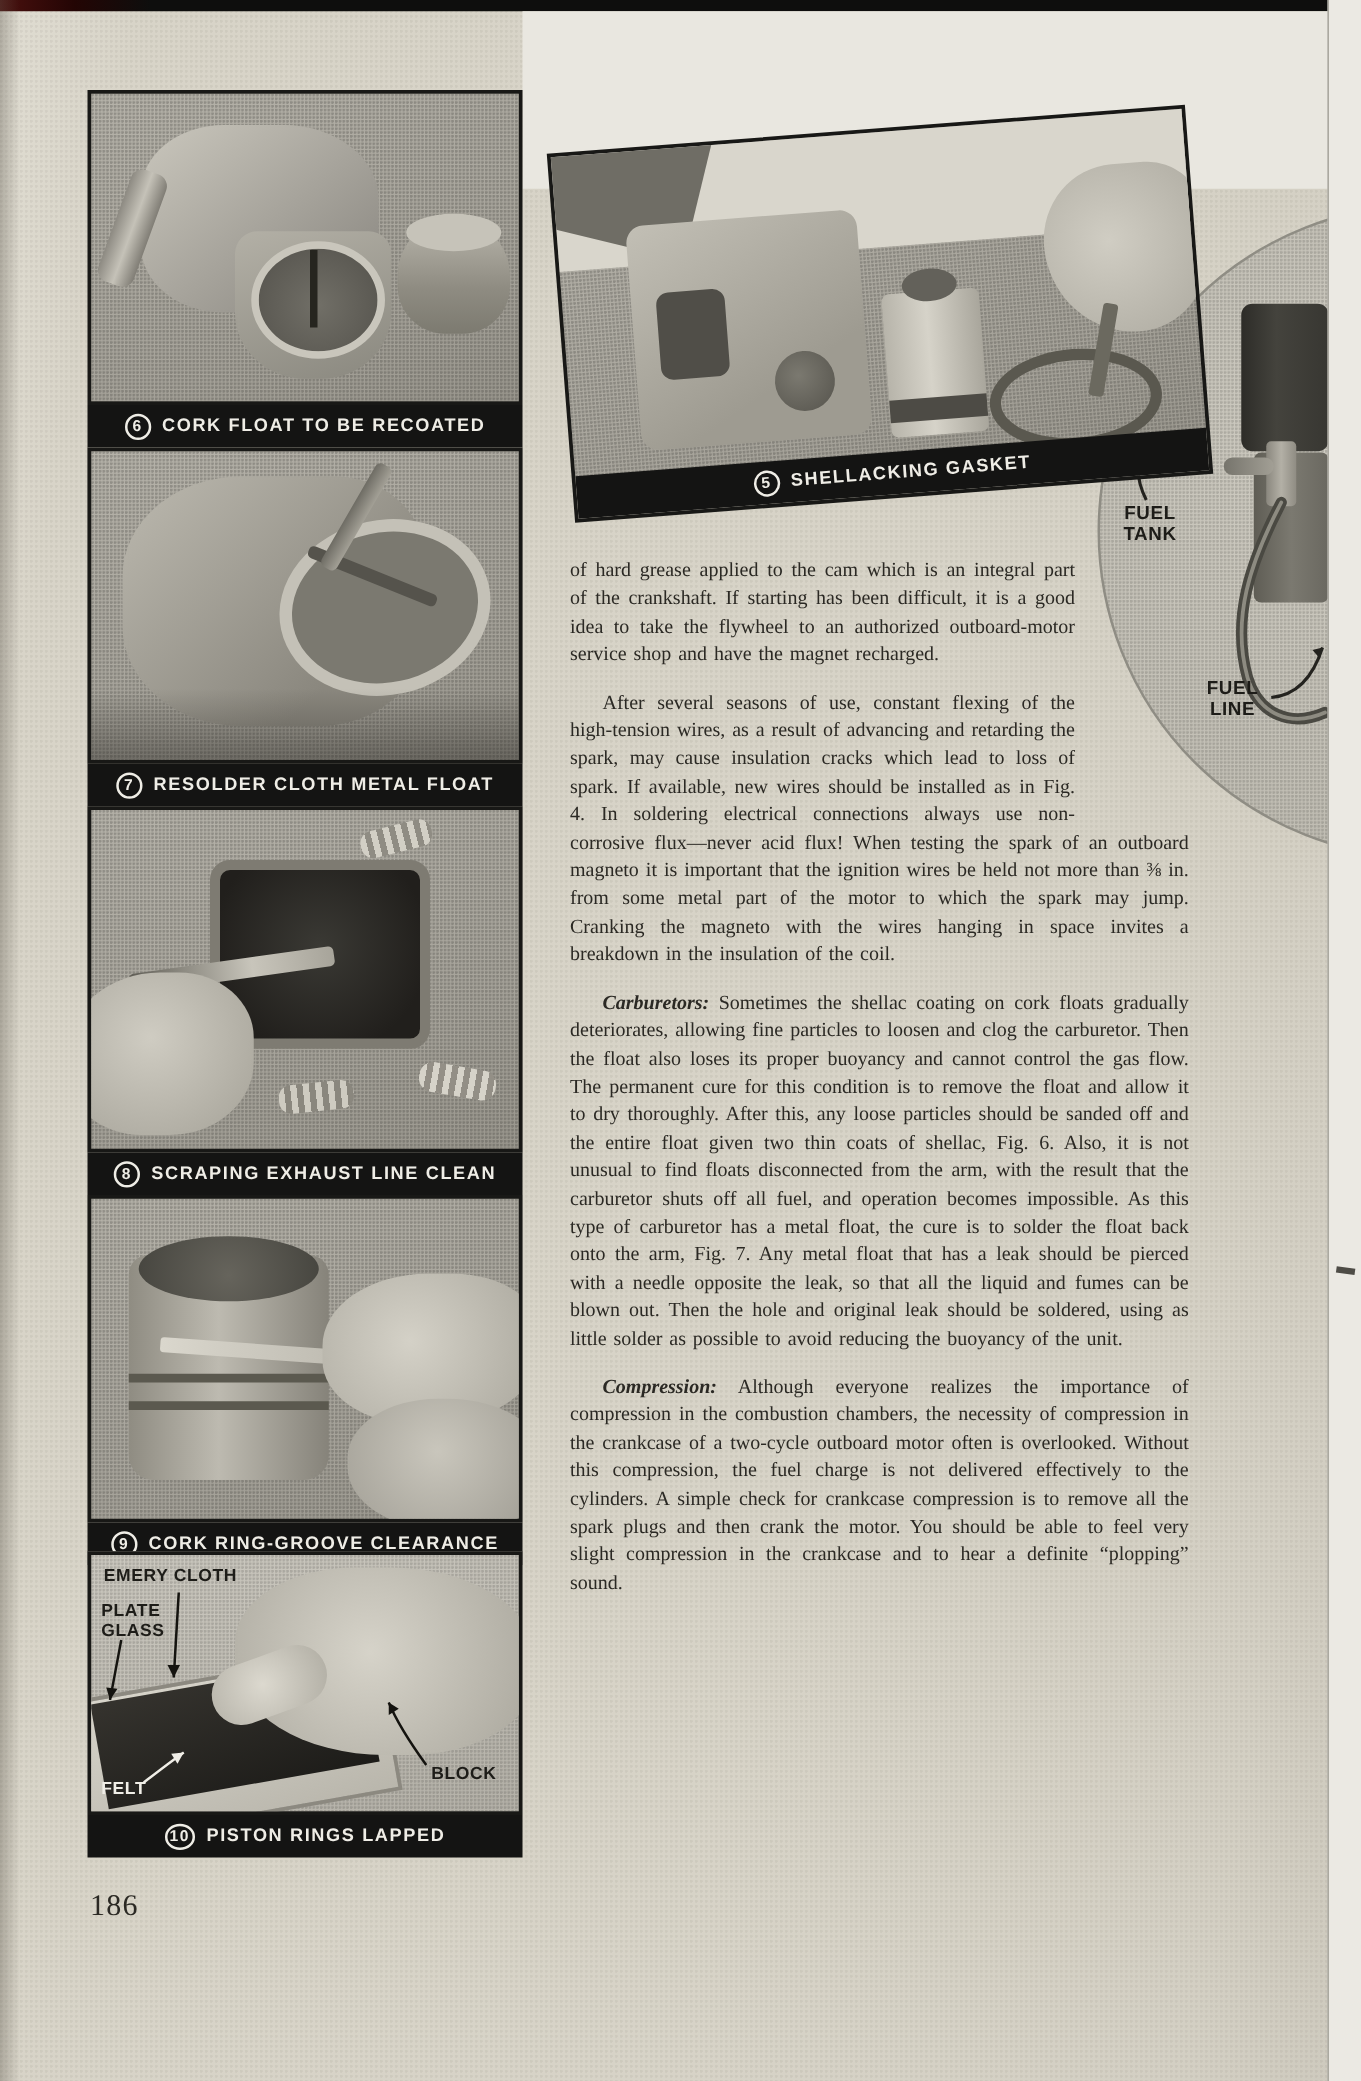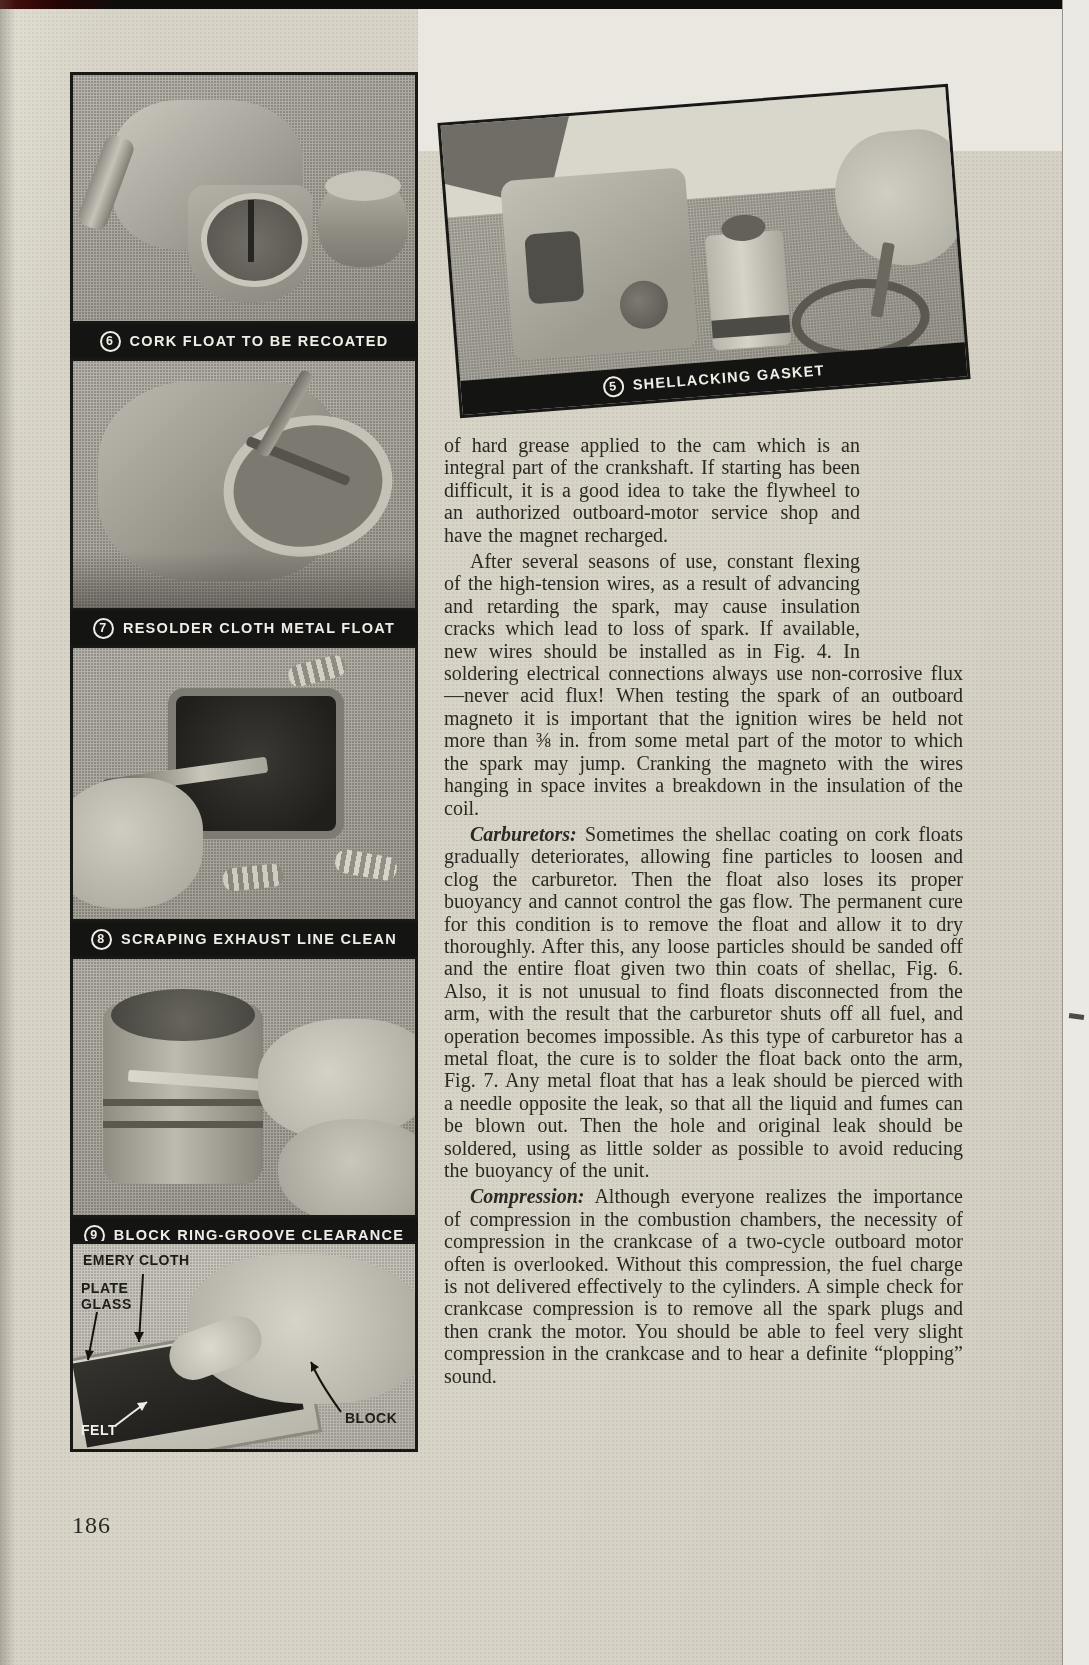--- a/index.html
+++ b/index.html
@@ -38,36 +38,54 @@
   
   #fuel-inset{left:855px;top:150px;width:208px;height:545px;overflow:hidden;z-index:2;}
   #fuel-disc{position:absolute;left:23px;top:13px;width:524px;height:524px;border-radius:50%;
     border:2px solid #8f8d84;box-sizing:border-box;
     background:
       radial-gradient(circle at 1px 1px, rgba(40,40,35,.18) 1px, transparent 1.3px),
       radial-gradient(circle at 35% 40%, #cfccc2, #bebbb1 75%);
     background-size:3px 3px,100% 100%;}
   
   #article{left:440px;top:430px;width:527px;z-index:4;}
-  #article p{margin:4px;text-align:justify;font-size:20px;line-height:22.4px;word-spacing:1.5px;}
+  #article p{margin:16px;text-align:justify;font-size:16px;line-height:22.4px;word-spacing:1.5px;}
   #article p.indent{text-indent:26px;}
   #article .lead{font-weight:bold;font-style:italic;}
   .intrude{float:right;width:107px;height:224px;}
   #pagenum{left:72px;top:1512px;font-size:24px;letter-spacing:1px;}
   svg{display:block;}
 </style>
 </head>
 <body>
 
 <div id="page">
 
   <div class="abs topstrip"></div>
   <div class="abs lightband"></div>
   <div class="abs leftshadow"></div>
 
+  <div class="abs" id="fuel-inset">
+    <div id="fuel-disc"></div>
+
+    <div class="abs" style="left:138px;top:93px;width:70px;height:118px;background:linear-gradient(90deg,#2d2c28,#44433d 40%,#383732);border-radius:9px;"></div>
+    <div class="abs" style="left:148px;top:212px;width:60px;height:120px;background:linear-gradient(90deg,#5f5d55,#7b7970 50%,#6a6860);border-radius:6px;"></div>
+    <div class="abs" style="left:158px;top:203px;width:24px;height:52px;background:linear-gradient(90deg,#8a877e,#b3b0a6 50%,#8f8c83);border-radius:4px;"></div>
+    <div class="abs" style="left:124px;top:216px;width:40px;height:14px;background:linear-gradient(90deg,#76746c,#a29f95);border-radius:7px;"></div>
+    <svg class="abs" width="208" height="545" style="left:0;top:0;" viewBox="0 0 208 545">
+      <path d="M170 252 C 145 300, 130 345, 143 392 C 152 422, 178 432, 205 420" fill="none" stroke="#4a4942" stroke-width="9" stroke-linecap="round"></path>
+      <path d="M170 252 C 145 300, 130 345, 143 392 C 152 422, 178 432, 205 420" fill="none" stroke="#8d8b81" stroke-width="3" stroke-linecap="round"></path>
+      <path d="M62 250 C 44 214, 66 186, 104 178" fill="none" stroke="#24231f" stroke-width="2.5"></path>
+      <path d="M104 178 l-10 -4 l4 10 z" fill="#24231f"></path>
+      <path d="M162 408 C 184 406, 196 390, 203 368" fill="none" stroke="#24231f" stroke-width="2.5"></path>
+      <path d="M203 368 l-8 2 l6 7 z" fill="#24231f"></path>
+    </svg>
+    <div class="photolabel" style="left:32px;top:252px;width:66px;text-align:center;font-size:15px;">FUEL TANK</div>
+    <div class="photolabel" style="left:104px;top:392px;width:54px;text-align:center;font-size:15px;">FUEL LINE</div>
+  </div>
 
   <div class="photo" style="left:448px;top:103px;width:512px;height:296px;transform:rotate(-4.4deg);z-index:3;">
     <div class="s" style="left:0;top:0;width:512px;height:92px;background:#d9d6cc;"></div>
     <div class="s" style="left:-30px;top:-40px;width:150px;height:110px;background:#6f6d65;transform:rotate(18deg);"></div>
     <div class="s" style="left:55px;top:60px;width:185px;height:180px;background:linear-gradient(150deg,#c2bfb5,#9e9b91 70%);border-radius:14px;"></div>
     <div class="s" style="left:75px;top:115px;width:55px;height:70px;background:#504e48;border-radius:10px;"></div>
     <div class="s" style="left:165px;top:170px;width:48px;height:48px;background:radial-gradient(circle at 40% 40%, #7b7970, #55534c);border-radius:50%;"></div>
     <div class="s" style="left:255px;top:130px;width:78px;height:115px;background:linear-gradient(90deg,#b7b4aa,#d6d3c9 45%,#a9a69c);border-radius:6px;"></div>
     <div class="s" style="left:255px;top:215px;width:78px;height:18px;background:#4d4b45;"></div>
     <div class="s" style="left:272px;top:112px;width:44px;height:26px;background:#63615a;border-radius:50%;"></div>
@@ -130,21 +148,21 @@
       <div class="s" style="left:30px;top:45px;width:160px;height:180px;background:linear-gradient(90deg,#8f8c82,#bdbab0 45%,#86837a);border-radius:16px 16px 20px 20px;"></div>
       <div class="s" style="left:38px;top:30px;width:144px;height:52px;background:radial-gradient(circle at 50% 60%,#66645c,#45443e);border-radius:50%;"></div>
       <div class="s" style="left:30px;top:140px;width:160px;height:7px;background:#5b594f;"></div>
       <div class="s" style="left:30px;top:162px;width:160px;height:7px;background:#5b594f;"></div>
       <div class="s" style="left:55px;top:118px;width:210px;height:12px;background:linear-gradient(90deg,#dad7cd,#b2afa5);transform:rotate(4deg);border-radius:3px;"></div>
       <div class="s" style="left:185px;top:60px;width:175px;height:120px;background:radial-gradient(circle at 40% 45%,#d4d1c7,#a8a59b);border-radius:48% 40% 50% 42%;"></div>
       <div class="s" style="left:205px;top:160px;width:160px;height:105px;background:radial-gradient(circle at 45% 40%,#c9c6bc,#9c9990);border-radius:45% 50% 40% 48%;"></div>
     </div>
     <div class="capbar">
       <span class="cnum">9</span>
-      <span>BLOCK RING-GROOVE CLEARANCE</span>
+      <span>CORK RING-GROOVE CLEARANCE</span>
     </div>
   </div>
 
   <div class="figblock" style="top:1241px;">
     <div class="photo" style="height:211px;background-color:#c4c1b8;background-image:radial-gradient(circle at 1px 1px, rgba(20,20,18,.16) 1px, transparent 1.3px),linear-gradient(165deg,#ccc9c0,#b4b1a8);">
       <div class="s" style="left:-15px;top:95px;width:250px;height:110px;background:linear-gradient(170deg,#d8d5cb,#b9b6ac);transform:rotate(-10deg);border:3px solid #8c8980;"></div>
       <div class="s" style="left:5px;top:100px;width:220px;height:85px;background:linear-gradient(170deg,#35332e,#1d1c19);transform:rotate(-10deg);"></div>
       <div class="s" style="left:115px;top:10px;width:240px;height:150px;background:radial-gradient(circle at 45% 45%,#d6d3c9,#a8a59b);border-radius:40% 48% 42% 50%;"></div>
       <div class="s" style="left:95px;top:80px;width:95px;height:48px;background:radial-gradient(circle at 45% 45%,#dcd9cf,#b0ada3);border-radius:24px;transform:rotate(-20deg);"></div>
       <svg class="s" width="348" height="211" style="left:0;top:0;" viewBox="0 0 348 211">
@@ -155,20 +173,24 @@
         <path d="M42 182 C 55 172, 64 165, 74 158" stroke="#f0eee7" stroke-width="2" fill="none"></path>
           <path d="M74 158 l-10 1 l5 8 z" fill="#f0eee7"></path>
         <path d="M268 168 C 255 150, 245 135, 238 118" stroke="#14130f" stroke-width="2" fill="none"></path>
           <path d="M238 118 l0 10 l8 -5 z" fill="#14130f"></path>
       </svg>
       <div class="photolabel" style="left:10px;top:8px;width:120px;">EMERY CLOTH</div>
       <div class="photolabel" style="left:8px;top:36px;width:55px;">PLATE GLASS</div>
       <div class="photolabel light" style="left:8px;top:178px;width:50px;">FELT</div>
       <div class="photolabel" style="left:272px;top:166px;width:60px;">BLOCK</div>
     </div>
+    <div class="capbar">
+      <span class="cnum">10</span>
+      <span>PISTON RINGS LAPPED</span>
+    </div>
   </div>
 
   <div class="abs" id="article">
     <div class="intrude"></div>
     <p><span class="lead"></span><span>of hard grease applied to the cam which is an integral part of the crankshaft.  If starting has been difficult, it is a good idea to take the flywheel to an authorized outboard-motor service shop and have the magnet recharged.</span></p>
     <p class="indent"><span class="lead"></span><span>After several seasons of use, constant flexing of the high-tension wires, as a result of advancing and retarding the spark, may cause insulation cracks which lead to loss of spark.  If available, new wires should be installed as in Fig. 4.  In soldering electrical connections always use non-corrosive flux—never acid flux!  When testing the spark of an outboard magneto it is important that the ignition wires be held not more than ⅜ in. from some metal part of the motor to which the spark may jump.  Cranking the magneto with the wires hanging in space invites a breakdown in the insulation of the coil.</span></p>
     <p class="indent"><span class="lead">Carburetors:</span><span> Sometimes the shellac coating on cork floats gradually deteriorates, allowing fine particles to loosen and clog the carburetor.  Then the float also loses its proper buoyancy and cannot control the gas flow.  The permanent cure for this condition is to remove the float and allow it to dry thoroughly.  After this, any loose particles should be sanded off and the entire float given two thin coats of shellac, Fig. 6.  Also, it is not unusual to find floats disconnected from the arm, with the result that the carburetor shuts off all fuel, and operation becomes impossible.  As this type of carburetor has a metal float, the cure is to solder the float back onto the arm, Fig. 7.  Any metal float that has a leak should be pierced with a needle opposite the leak, so that all the liquid and fumes can be blown out.  Then the hole and original leak should be soldered, using as little solder as possible to avoid reducing the buoyancy of the unit.</span></p>
     <p class="indent"><span class="lead">Compression:</span><span> Although everyone realizes the importance of compression in the combustion chambers, the necessity of compression in the crankcase of a two-cycle outboard motor often is overlooked.  Without this compression, the fuel charge is not delivered effectively to the cylinders.  A simple check for crankcase compression is to remove all the spark plugs and then crank the motor.  You should be able to feel very slight compression in the crankcase and to hear a definite “plopping” sound.</span></p>
   </div>
 

